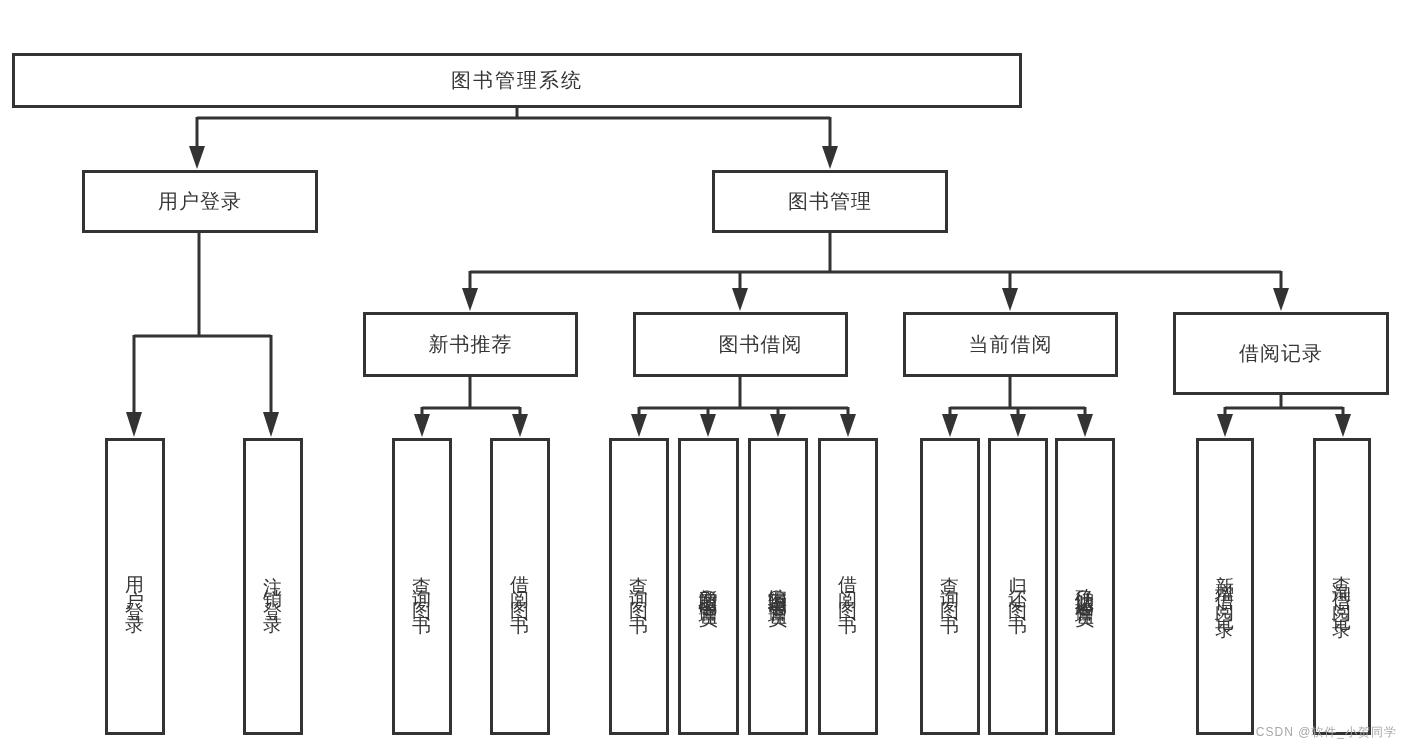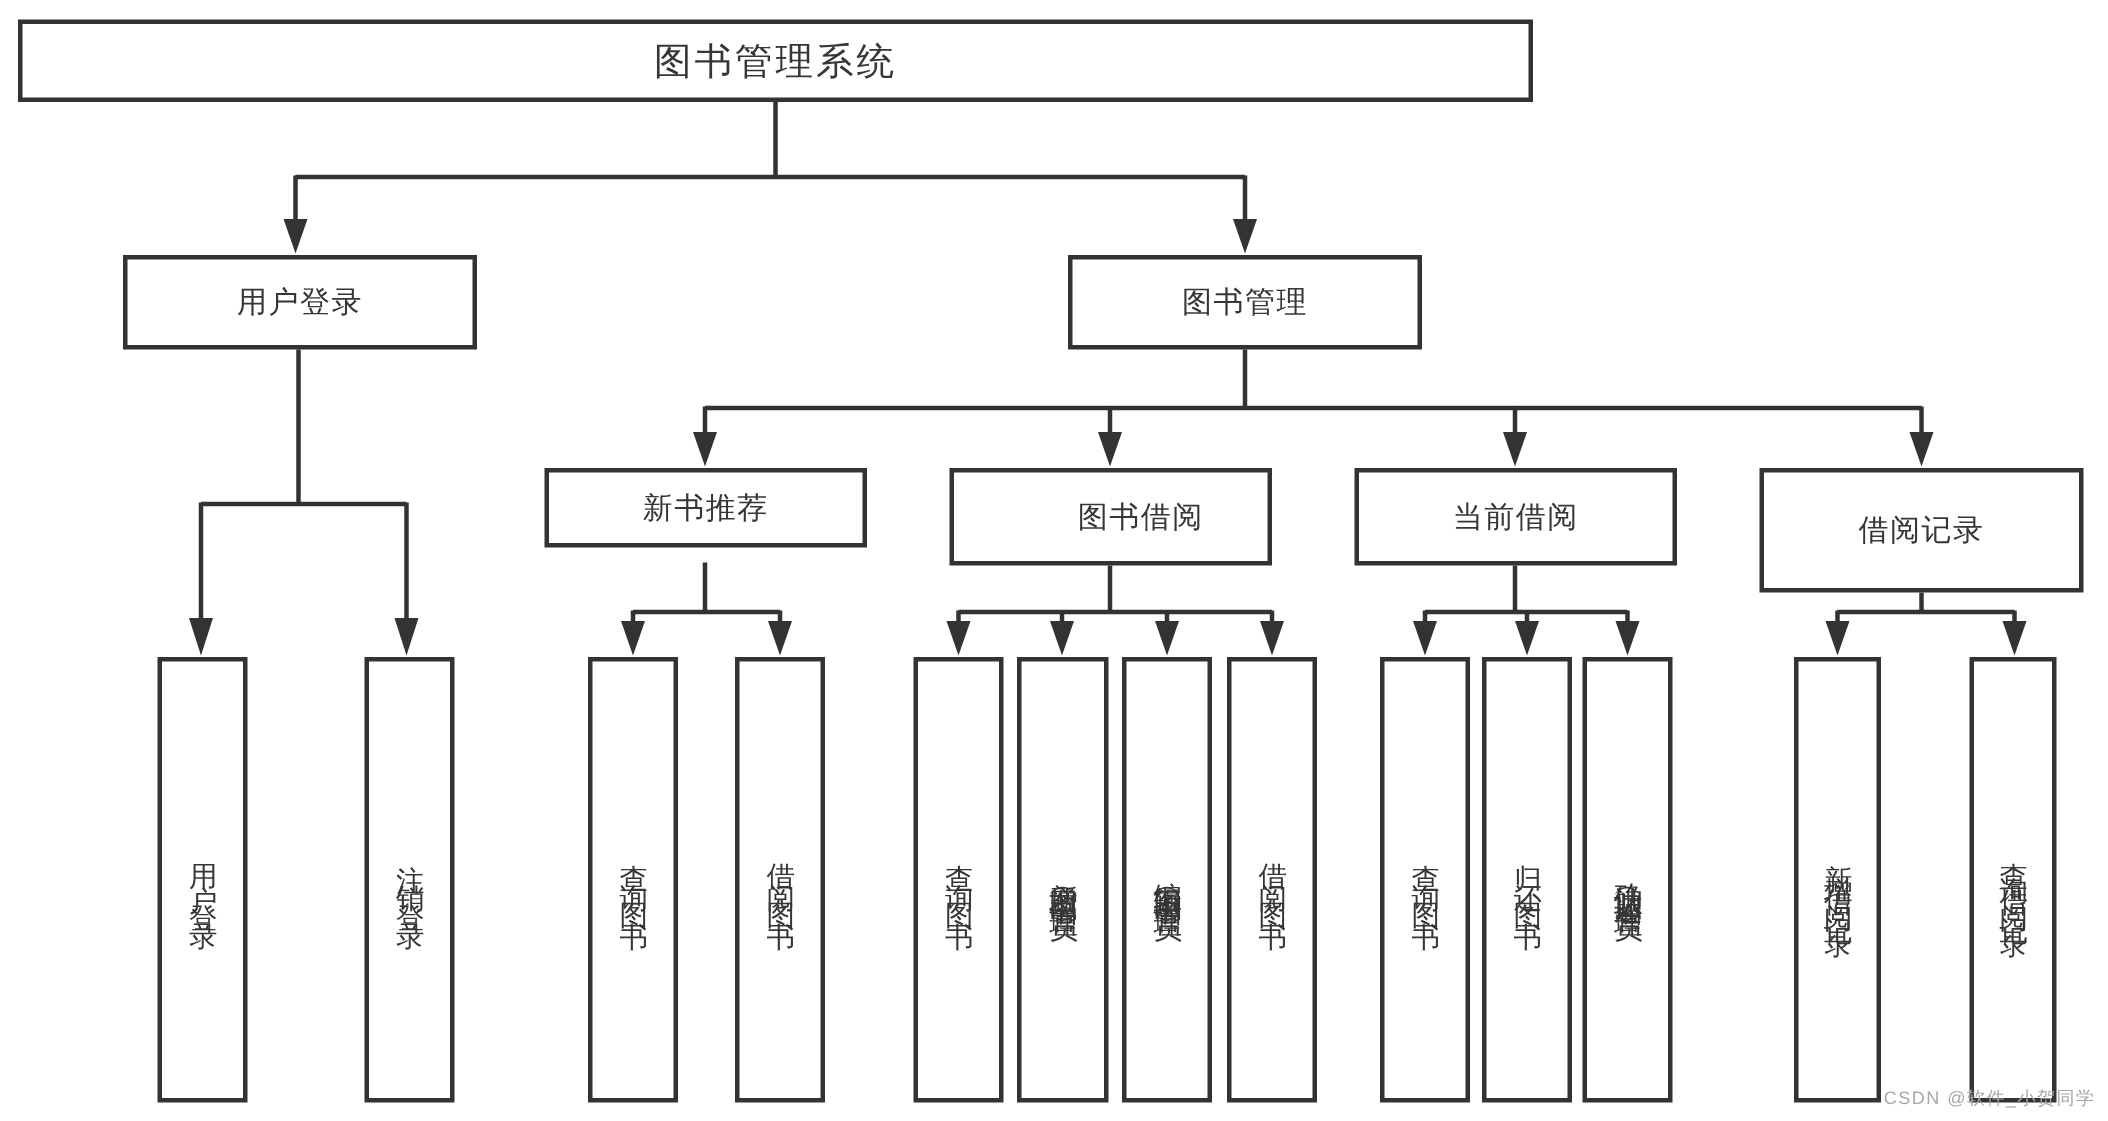--- a/index.html
+++ b/index.html
@@ -22,21 +22,21 @@
   .c-arrow{fill:var(--line);stroke:none;}
   .node{
     position:absolute;
     box-sizing:border-box;
     border:3px solid var(--line);
     background:var(--background);
     display:flex;align-items:center;justify-content:center;
     text-align:center;
   }
   .node-h{font-size:20px;letter-spacing:1px;}
-  .node-root{font-size:25px;letter-spacing:2px;}
+  .node-root{font-size:20px;letter-spacing:2px;margin-top:40px;}
   .leaf span{
     writing-mode:vertical-rl;
     text-orientation:mixed;
     font-size:19px;
     line-height:1;
     white-space:nowrap;
   }
   .ls-short{letter-spacing:13px;}
   .ls-mid{letter-spacing:9px;}
   .ls-long{letter-spacing:3px;}
@@ -120,21 +120,21 @@
     <span>图书管理系统</span>
   </div>
 
   <div class="node node-h" style="left:82px;top:170px;width:236px;height:63px;">
     <span>用户登录</span>
   </div>
   <div class="node node-h" style="left:712px;top:170px;width:236px;height:63px;text-align:right;">
     <span>图书管理</span>
   </div>
 
-  <div class="node node-h" style="left:363px;top:312px;width:215px;height:53px;">
+  <div class="node node-h" style="left:363px;top:312px;width:215px;height:65px;">
     <span>新书推荐</span>
   </div>
   <div class="node node-h" style="left:633px;top:312px;width:215px;height:65px;padding-left:40px;">
     <span>图书借阅</span>
   </div>
   <div class="node node-h" style="left:903px;top:312px;width:215px;height:65px;">
     <span>当前借阅</span>
   </div>
   <div class="node node-h" style="left:1173px;top:312px;width:216px;height:83px;">
     <span>借阅记录</span>

